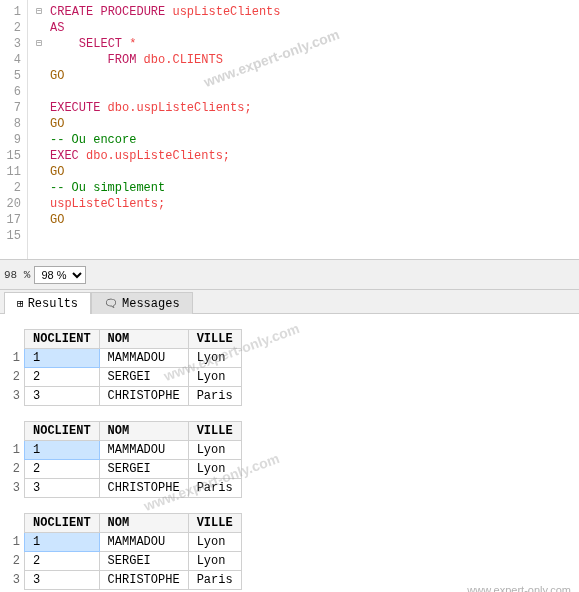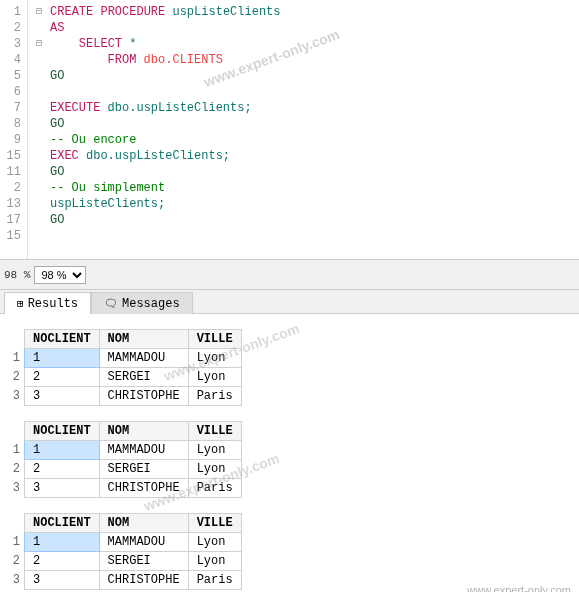--- a/index.html
+++ b/index.html
@@ -58,23 +58,23 @@
     }
 
     .fold-icon {
       color: #999;
       margin-right: 2px;
       font-size: 10px;
     }
 
     
     .kw-blue { color: #be185d; }
-    .kw-gray { color: #14532d; }
+    .kw-gray { color: #a16207; }
     .kw-green { color: #008000; }
-    .kw-black { color: #0f766e; }
+    .kw-black { color: #ef4444; }
     .kw-olive { color: #ef4444; }
 
     
     .zoom-bar {
       background: #f0f0f0;
       border-bottom: 1px solid #ccc;
       height: 30px;
       display: flex;
       align-items: center;
       padding: 0 4px;
@@ -229,21 +229,21 @@
         <div>3</div>
         <div>4</div>
         <div>5</div>
         <div>6</div>
         <div>7</div>
         <div>8</div>
         <div>9</div>
         <div>15</div>
         <div>11</div>
         <div>2</div>
-        <div>13</div>
+        <div>20</div>
         <div>17</div>
         <div>15</div>
       </div>
     <div class="code-content" id="code-content"><div class="code-line"><span class="fold-icon">⊟ </span><span class="kw-blue">CREATE </span><span class="kw-blue">PROCEDURE</span><span class="kw-black"> uspListeClients</span></div><div class="code-line"><span style="margin-left: 14px;"></span><span class="kw-blue">AS</span></div><div class="code-line"><span class="fold-icon">⊟ </span><span class="kw-blue">    SELECT</span><span class="kw-black"> *</span></div><div class="code-line"><span style="margin-left: 14px;"></span><span class="kw-blue">        FROM</span><span class="kw-olive"> dbo.CLIENTS</span></div><div class="code-line"><span style="margin-left: 14px;"></span><span class="kw-gray">GO</span></div><div class="code-line"><span style="margin-left: 14px;"></span></div><div class="code-line"><span style="margin-left: 14px;"></span><span class="kw-blue">EXECUTE</span><span class="kw-black"> dbo.uspListeClients;</span></div><div class="code-line"><span style="margin-left: 14px;"></span><span class="kw-gray">GO</span></div><div class="code-line"><span style="margin-left: 14px;"></span><span class="kw-green">-- Ou encore</span></div><div class="code-line"><span style="margin-left: 14px;"></span><span class="kw-blue">EXEC</span><span class="kw-black"> dbo.uspListeClients;</span></div><div class="code-line"><span style="margin-left: 14px;"></span><span class="kw-gray">GO</span></div><div class="code-line"><span style="margin-left: 14px;"></span><span class="kw-green">-- Ou simplement </span></div><div class="code-line"><span style="margin-left: 14px;"></span><span class="kw-black">uspListeClients;</span></div><div class="code-line"><span style="margin-left: 14px;"></span><span class="kw-gray">GO</span></div><div class="code-line"><span style="margin-left: 14px;"></span></div></div>
   </div>
 </div>
 
 <div class="zoom-bar">
   <span class="zoom-label">98 %</span>
   <select class="zoom-select">

